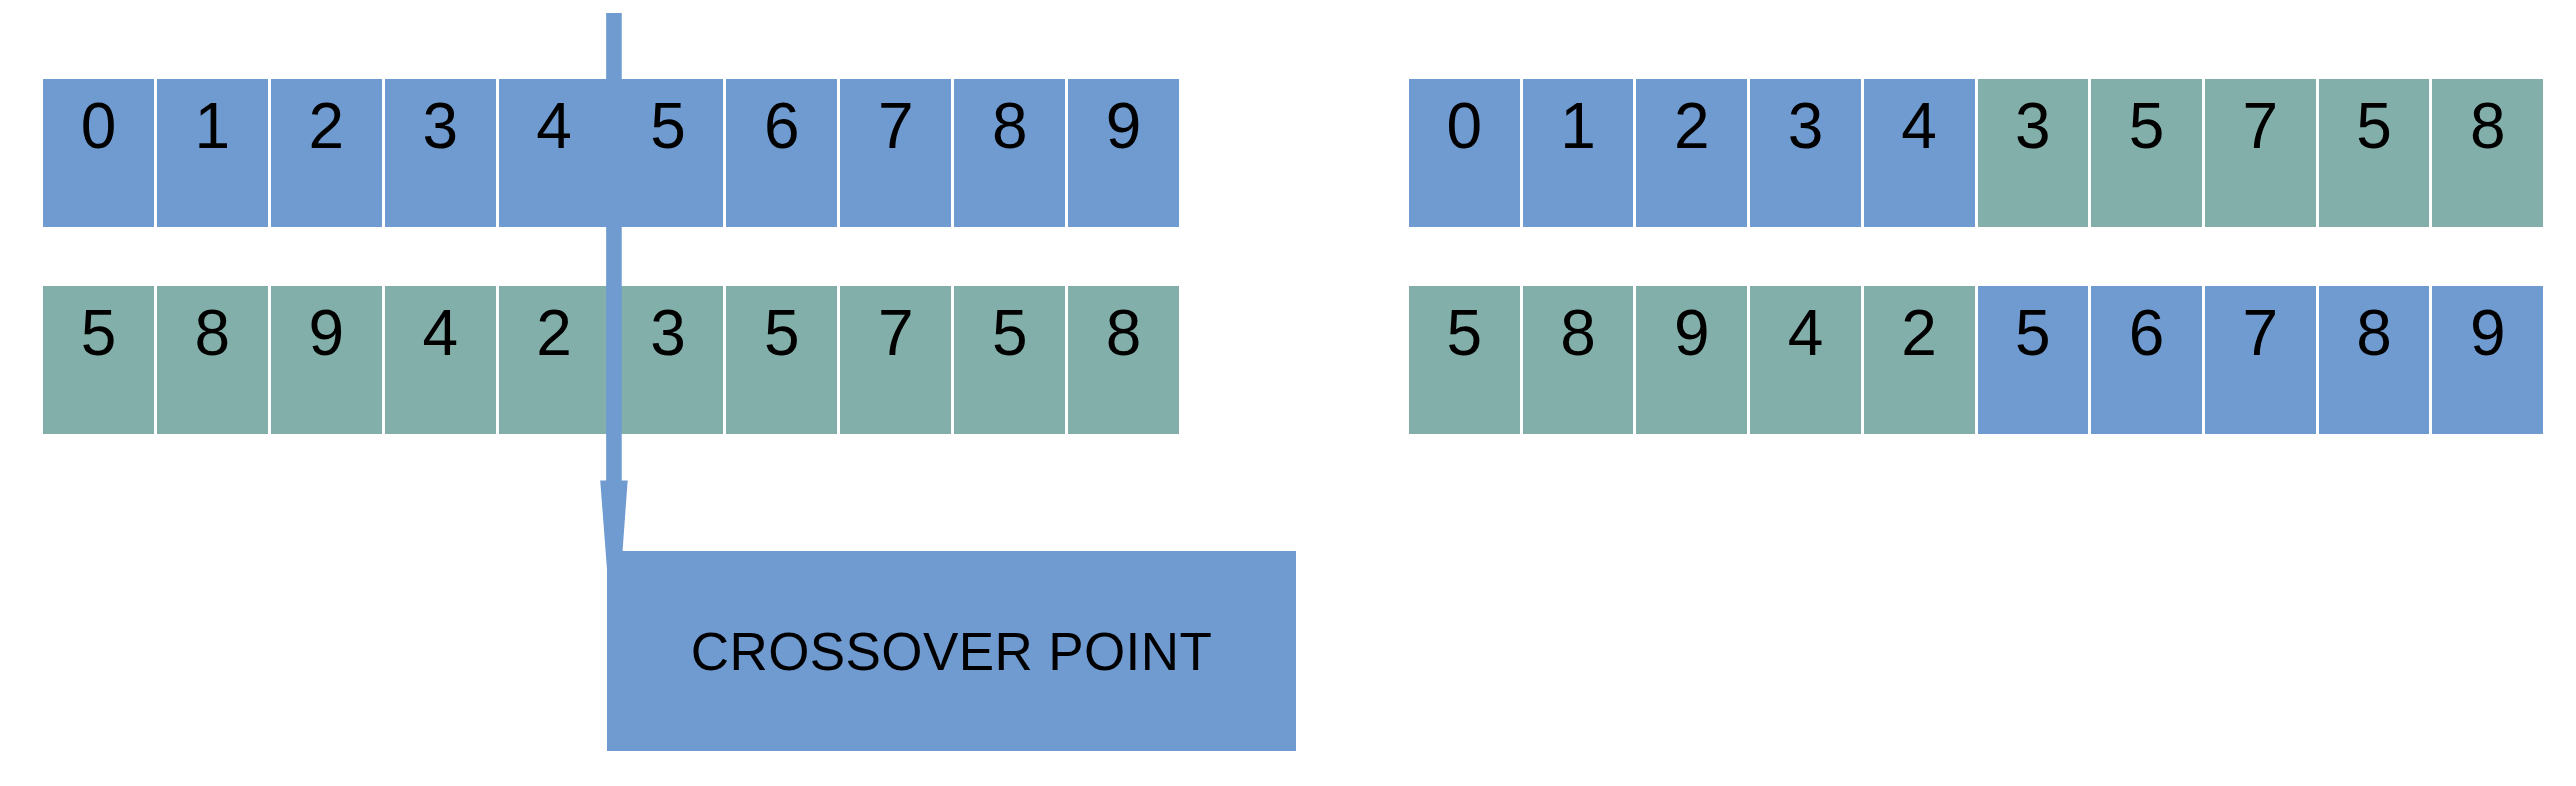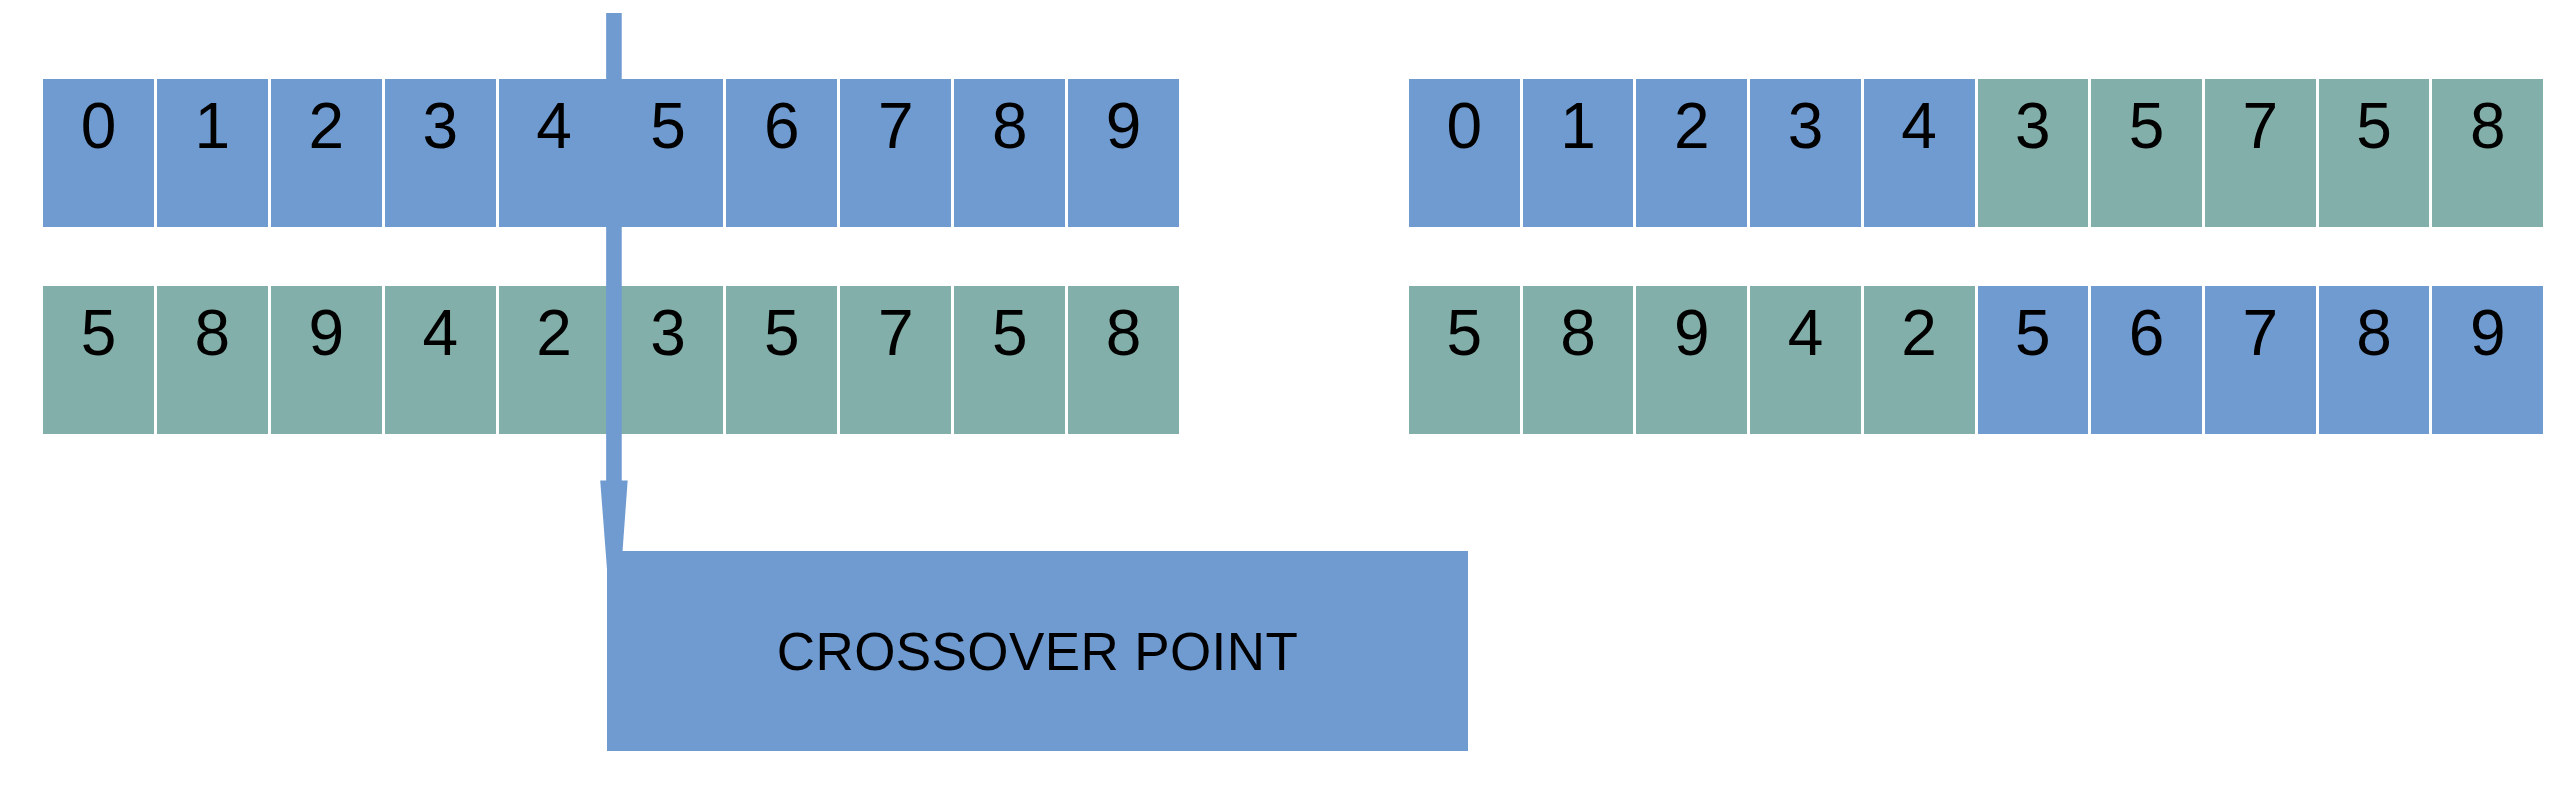--- a/index.html
+++ b/index.html
@@ -56,21 +56,21 @@
     width: 67px;
     height: 653px;
     pointer-events: none;
   }
 
   
   #crossover-label-box {
     position: absolute;
     left: 607px;
     top: 551px;
-    width: 861px;
+    width: 689px;
     height: 200px;
     background: #6F9BD1;
     display: flex;
     align-items: center;
     justify-content: center;
   }
   #crossover-label-text {
     font-size: 53px;
     color: #000000;
     letter-spacing: 0.4px;

